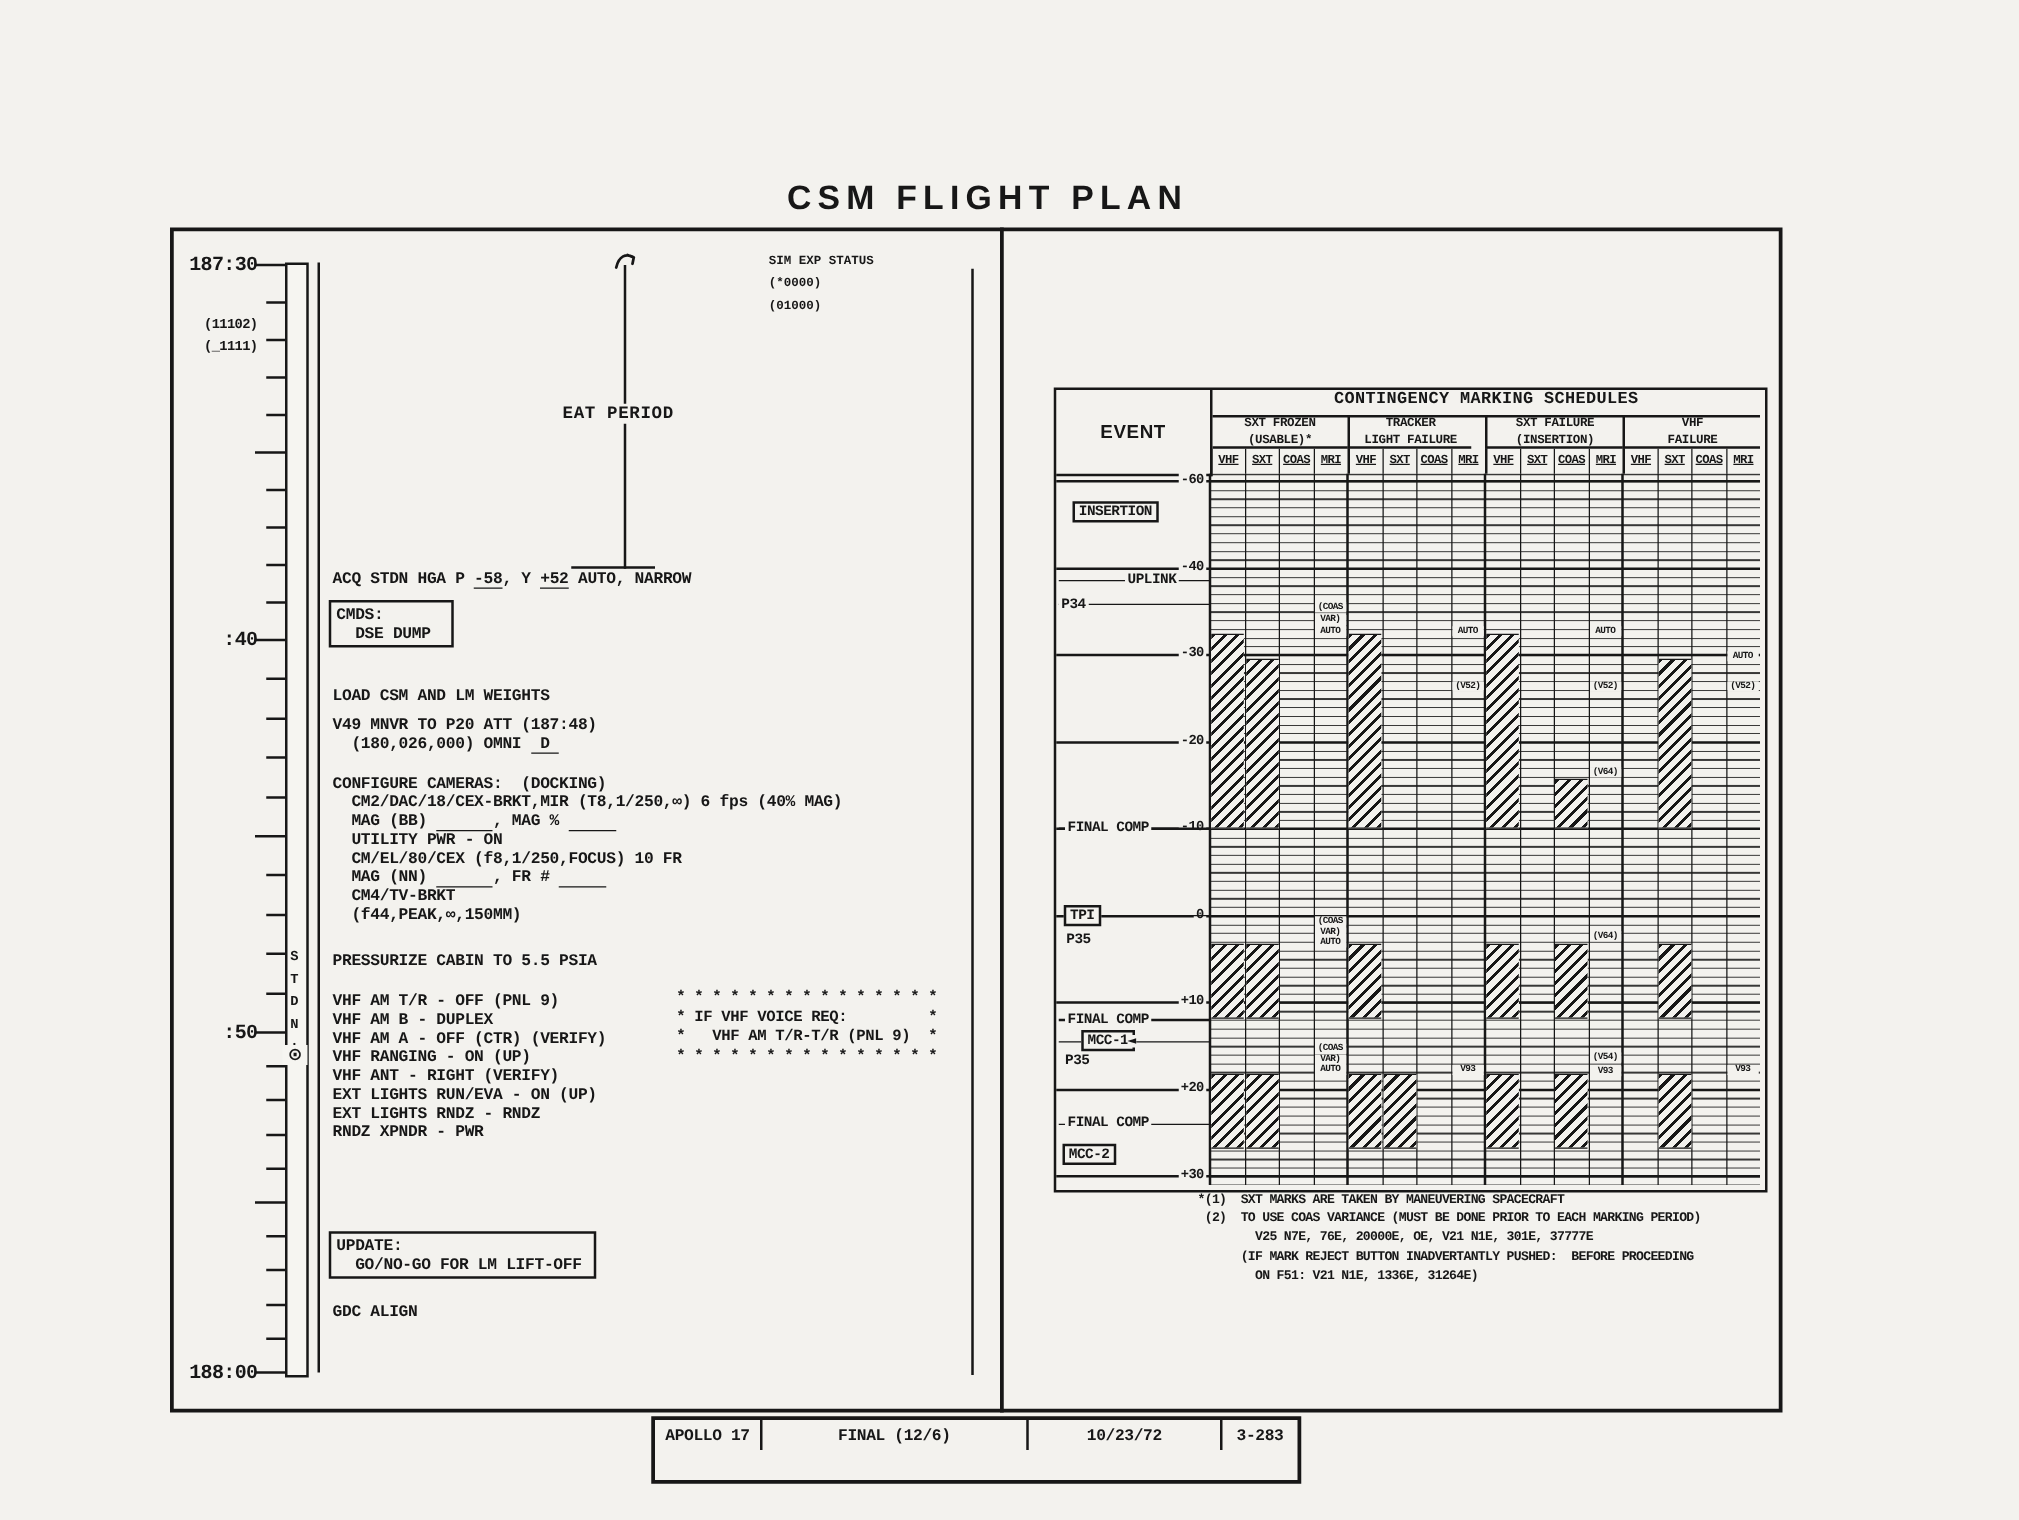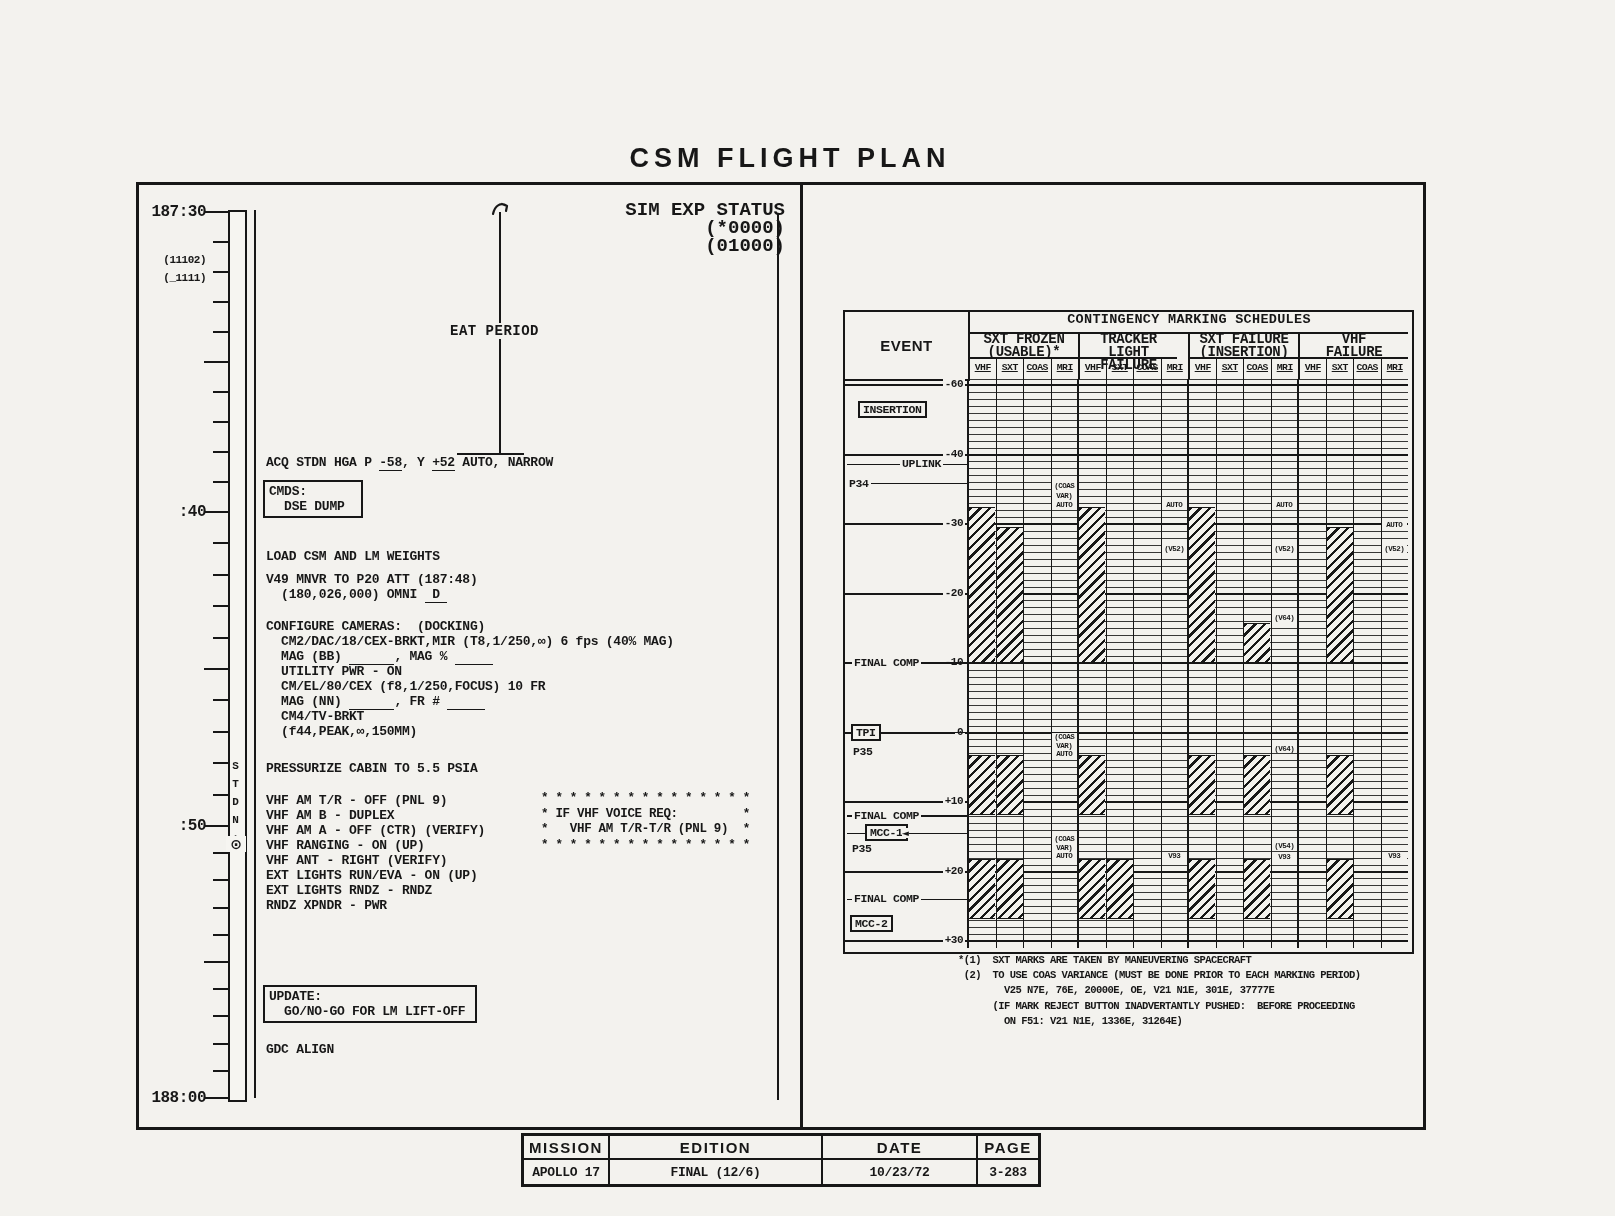--- a/index.html
+++ b/index.html
@@ -19,31 +19,31 @@
   #stdn-bar{left:228px;top:210px;width:15px;height:888px;border-left:2px solid #171717;border-right:2px solid #171717;border-top:2px solid #171717;border-bottom:2px solid #171717;background:#f6f5f1;}
   #tl-line2{left:254px;top:210px;width:2px;height:888px;}
   .tick{height:2px;}
   .tl-label{text-align:right;font-size:16px;letter-spacing:-0.5px;}
   .tl-label.sub{font-size:11px;margin-top:28px;}
   .stdn-ch{left:228px;width:15px;text-align:center;font-size:11px;}
   #stdn-marker{left:226px;width:20px;text-align:center;font-size:14px;font-family:"DejaVu Sans",sans-serif;font-weight:bold;}
   #eat-line{left:499px;top:212px;width:2px;height:243px;}
   #eat-cap{left:457px;top:453px;width:67px;height:2px;}
   #eat-label{left:447px;top:323px;background:#f3f2ee;font-size:14px;padding:0 3px;letter-spacing:0.5px;}
-  #sim-block{left:615px;top:201px;width:170px;text-align:right;font-size:19px;line-height:18px;}
+  #sim-block{left:615px;top:201px;width:170px;text-align:left;font-size:10px;line-height:18px;}
   .proc{font-size:13px;line-height:15px;letter-spacing:-0.25px;white-space:pre;}
   .proc .u{border-bottom:1.6px solid #171717;}
   .proc-box{border:2.5px solid #171717;background:#f3f2ee;padding:2px 4px;}
   #vhf-note{font-size:12.5px;line-height:15.5px;letter-spacing:-0.3px;white-space:pre;font-weight:bold;}
   
   #sched{left:843px;top:310px;width:567px;height:640px;border:2px solid #171717;}
   #ev-head{left:0;top:0;width:123px;height:67px;border-right:2.2px solid #171717;border-bottom:2.2px solid #171717;
            display:flex;align-items:center;justify-content:center;font-size:15px;letter-spacing:0.5px;}
   #sch-title{left:125px;top:0;width:438px;height:20px;border-bottom:2px solid #171717;text-align:center;font-size:13.5px;letter-spacing:0.3px;}
-  .grp{top:20px;height:27px;border-bottom:2px solid #171717;text-align:center;font-size:14px;line-height:13px;letter-spacing:-0.3px;padding-top:1px;box-sizing:border-box;}
+  .grp{top:20px;height:27px;border-bottom:2px solid #171717;text-align:center;font-size:10px;line-height:13px;letter-spacing:-0.3px;padding-top:1px;box-sizing:border-box;}
   .grp.bl{border-left:2.2px solid #171717;}
   .subc{top:47px;height:20px;text-align:center;font-size:9.8px;letter-spacing:-0.5px;text-decoration:underline;box-sizing:border-box;padding-top:3px;}
   #body-layer{left:0;top:67px;width:563px;height:569px;}
   #grid-rules{left:123px;top:0;width:440px;height:569px;
      background-image:repeating-linear-gradient(180deg, rgba(23,23,23,0.85) 0 1px, transparent 1px 6.95px);
      background-position:0 6px;}
   .vline{top:0;height:569px;}
   .majline{left:0;width:563px;height:2.2px;}
   .tickl{font-size:11px;background:#f3f2ee;padding:0 2px;letter-spacing:-0.5px;}
   .hatch{background-color:#f3f2ee;background-image:repeating-linear-gradient(135deg,#171717 0 2.3px,#f3f2ee 2.3px 6.9px);
@@ -294,24 +294,18 @@
       <div class="abs ink evline" style="top: 519.6px;"></div>
       <div class="abs mono evlbl" style="left: 7px; top: 513.3px;">FINAL COMP</div>
       <div class="abs mono evlbl boxed" style="left: 5px; top: 535.625px;">MCC-2</div>
     </div>
 </div>
 
 <div id="footnotes" class="abs mono"><div>*(1)  SXT MARKS ARE TAKEN BY MANEUVERING SPACECRAFT</div><div> (2)  TO USE COAS VARIANCE (MUST BE DONE PRIOR TO EACH MARKING PERIOD)</div><div>        V25 N7E, 76E, 20000E, OE, V21 N1E, 301E, 37777E</div><div>      (IF MARK REJECT BUTTON INADVERTANTLY PUSHED:  BEFORE PROCEEDING</div><div>        ON F51: V21 N1E, 1336E, 31264E)</div></div>
 
 <div id="footer" class="abs">
   <div style="display:flex;">
-    <div class="f-cell f-head f-col-b sans" style="width:86px">MISSION</div>
-    <div class="f-cell f-head f-col-b sans" style="width:213px">EDITION</div>
-    <div class="f-cell f-head f-col-b sans" style="width:155px">DATE</div>
-    <div class="f-cell f-head sans" style="width:60px">PAGE</div>
-  </div>
-  <div style="display:flex;">
     <div class="f-cell f-val f-col-b mono" style="width:86px">APOLLO 17</div>
     <div class="f-cell f-val f-col-b mono" style="width:213px">FINAL (12/6)</div>
     <div class="f-cell f-val f-col-b mono" style="width:155px">10/23/72</div>
     <div class="f-cell f-val mono" style="width:60px">3-283</div>
   </div>
 </div>
 
 </body></html>

